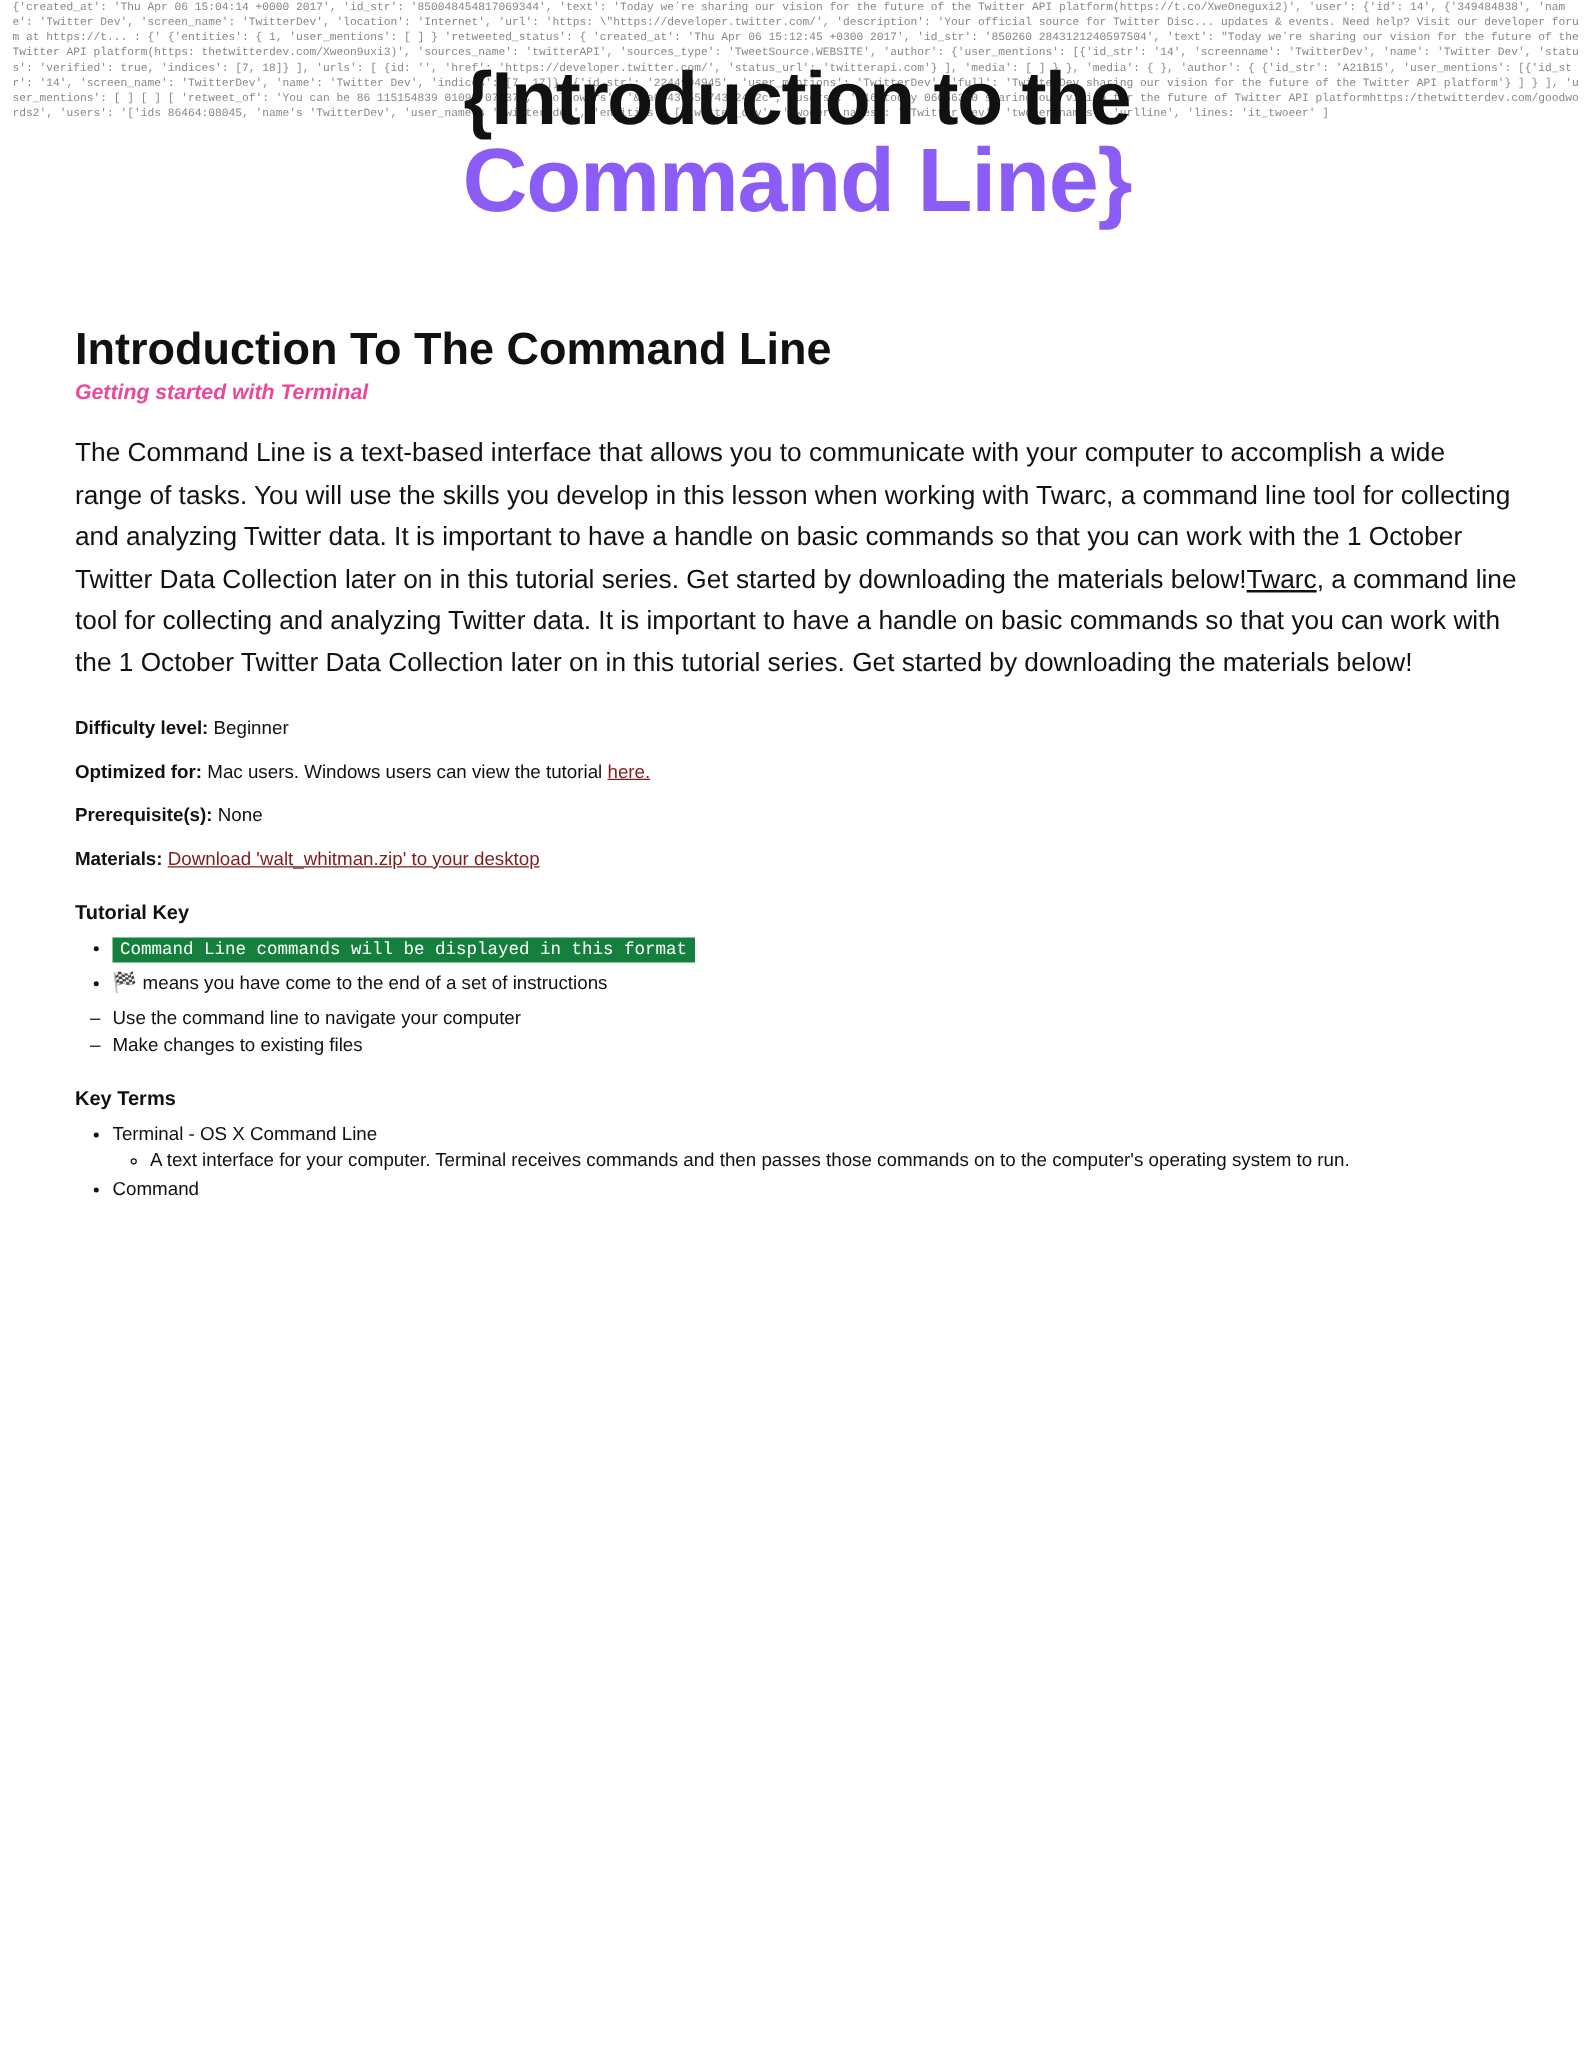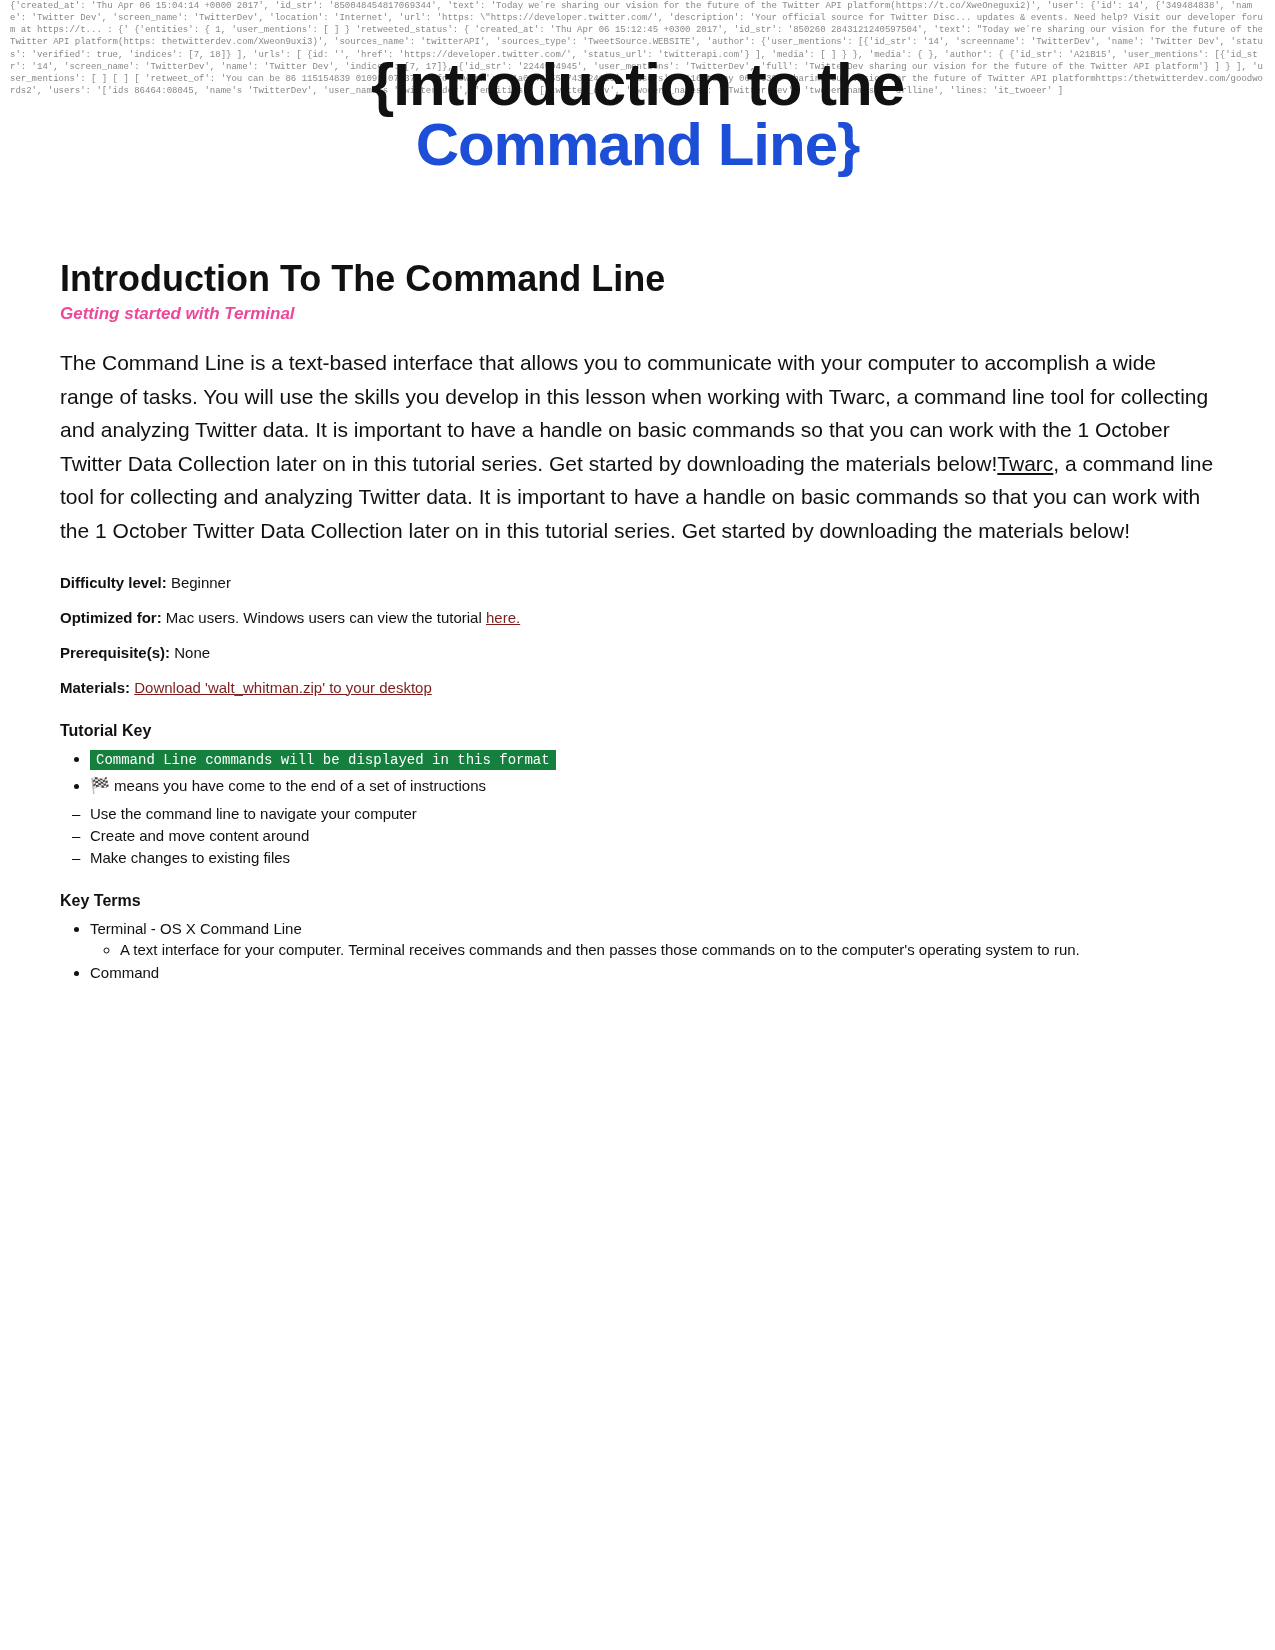--- a/index.html
+++ b/index.html
@@ -50,22 +50,22 @@
       font-weight: 900;
       font-size: 60px;
       color: #111;
       line-height: 1;
       letter-spacing: -1px;
     }
 
     .hero-line2 {
       font-family: Arial, Helvetica, sans-serif;
       font-weight: 900;
-      font-size: 60px;
-      color: #1d4ed8;
+      font-size: 72px;
+      color: #8b5cf6;
       line-height: 1;
       letter-spacing: -1px;
     }
 
     
     .content {
       padding: 28px 60px 40px 60px;
       max-width: 1275px;
     }
 
@@ -241,21 +241,20 @@
     <li>
       <span class="code-format">Command Line commands will be displayed in this format</span>
     </li>
     <li>
       <span class="flag-icon">🏁</span><span> means you have come to the end of a set of instructions</span>
     </li>
   </ul>
 
   <ul class="lesson-obj-list">
     <li>Use the command line to navigate your computer</li>
-    <li>Create and move content around</li>
     <li>Make changes to existing files</li>
   </ul>
 
   <div class="section-heading">Key Terms</div>
   <ul class="key-terms-list">
     <li>
       <span>Terminal - OS X Command Line</span>
       <ul class="key-terms-sublist">
         <li>A text interface for your computer. Terminal receives commands and then passes those commands on to the computer's operating system to run.</li>
       </ul>

